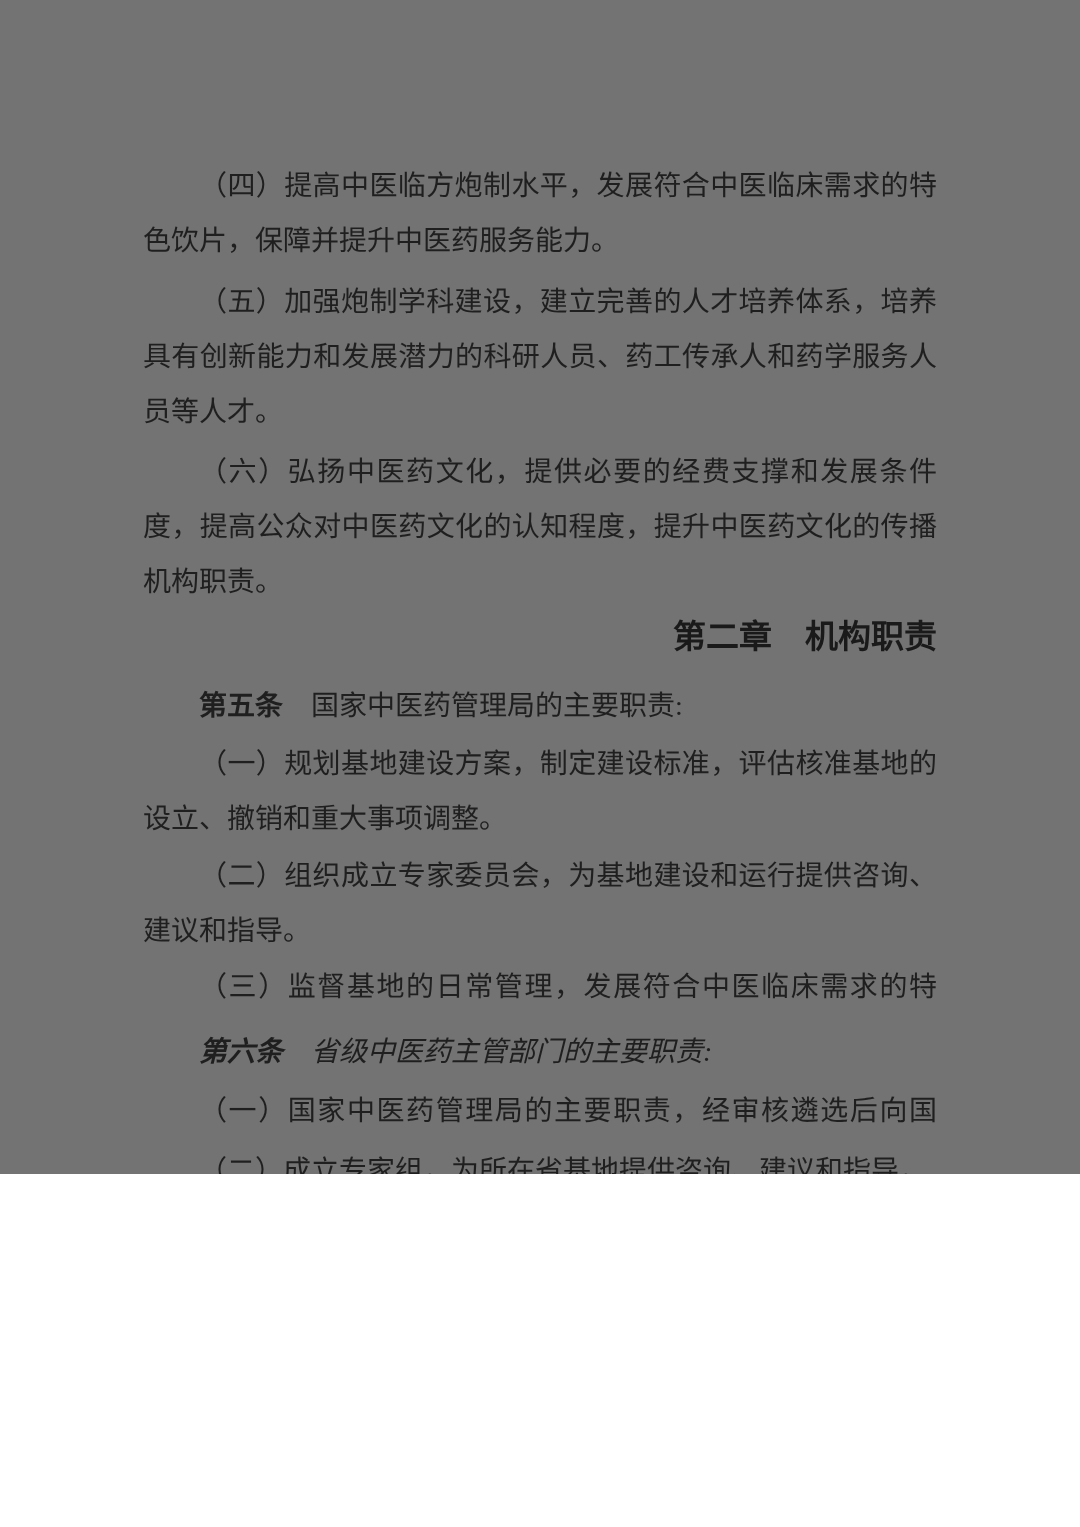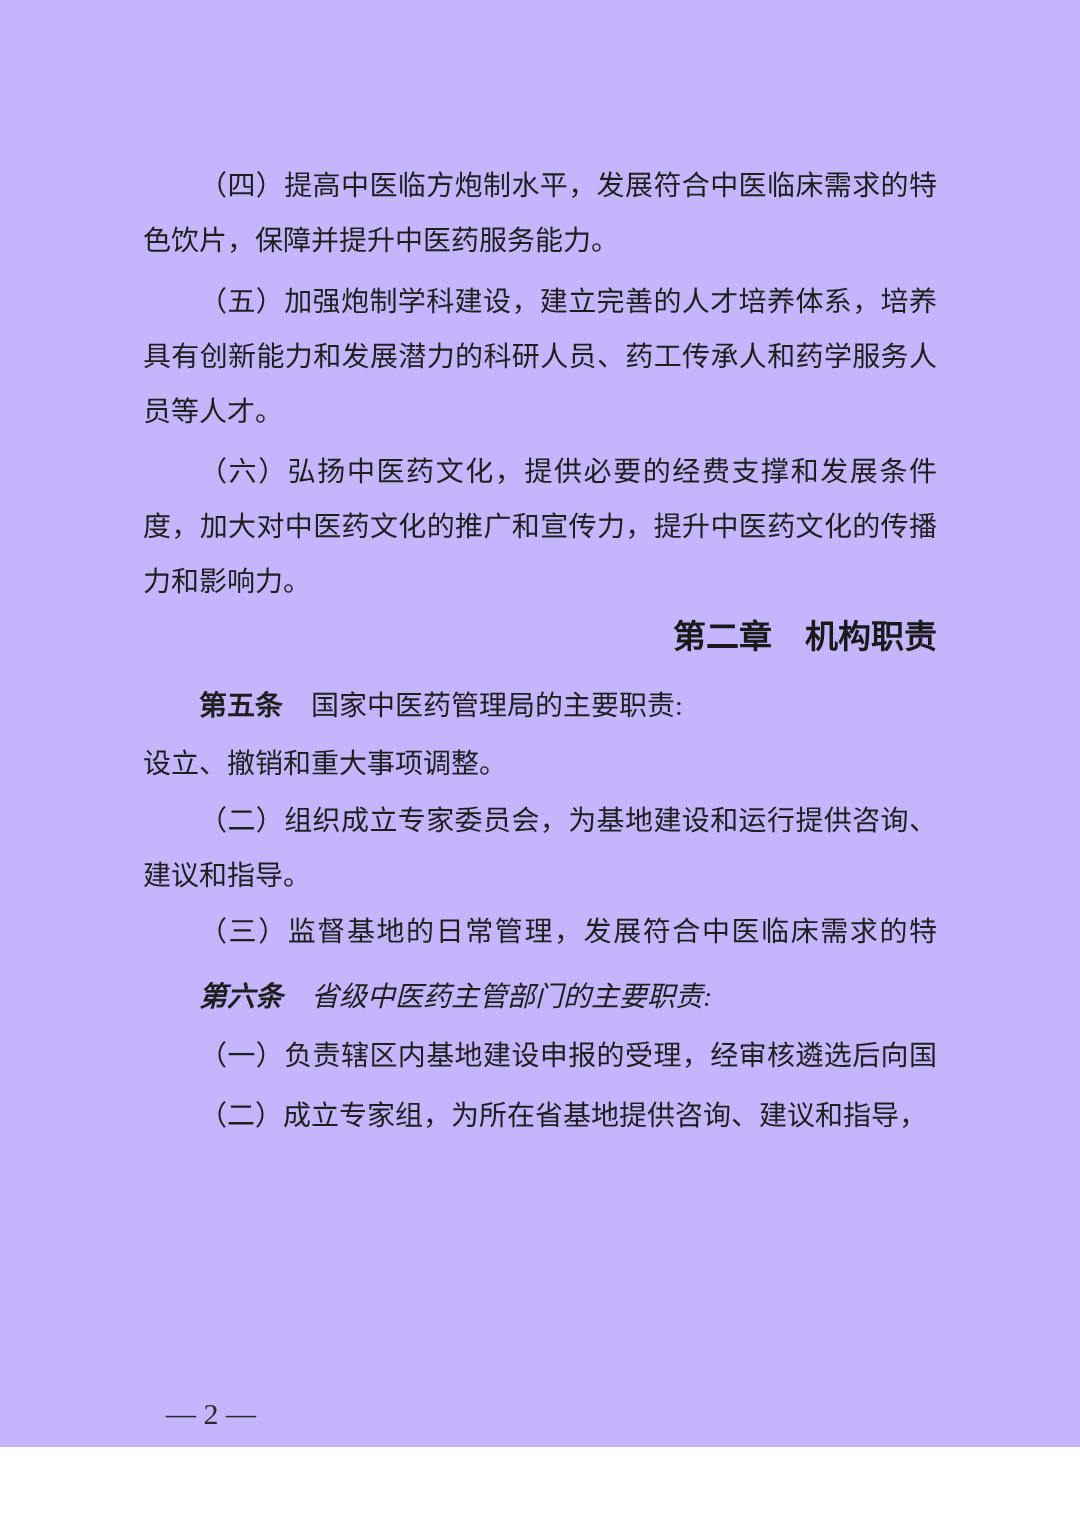--- a/index.html
+++ b/index.html
@@ -3,22 +3,22 @@
 <meta charset="utf-8">
 <style>
   html, body {
     margin: 0;
     padding: 0;
     background: #ffffff;
   }
   .page {
     position: relative;
     width: 1080px;
-    height: 1447px;
-    background: #c4b5fd;
+    height: 1174px;
+    background: #737373;
     color: #1f1f1f;
     font-family: "Liberation Serif", "DejaVu Serif", serif;
     overflow: hidden;
   }
   .content {
     position: absolute;
     left: 143px;
     top: 158px;
     width: 794px;
     font-size: 28px;
@@ -79,50 +79,51 @@
     </div>
 
     <div class="para" id="c5">
       <div class="line indent fill">（五）加强炮制学科建设，建立完善的人才培养体系，培养</div>
       <div class="line fill">具有创新能力和发展潜力的科研人员、药工传承人和药学服务人</div>
       <div class="line">员等人才。</div>
     </div>
 
     <div class="para" id="c6">
       <div class="line indent fill">（六）弘扬中医药文化，提供必要的经费支撑和发展条件</div>
-      <div class="line fill">度，加大对中医药文化的推广和宣传力，提升中医药文化的传播</div>
-      <div class="line">力和影响力。</div>
+      <div class="line fill">度，提高公众对中医药文化的认知程度，提升中医药文化的传播</div>
+      <div class="line">机构职责。</div>
     </div>
 
     <h1 class="chapter">第二章　机构职责</h1>
 
     <div class="para" id="a5">
       <div class="line indent"><span class="term">第五条</span><span>　国家中医药管理局的主要职责:</span></div>
     </div>
 
     <div class="para" id="a5i1">
+      <div class="line indent fill">（一）规划基地建设方案，制定建设标准，评估核准基地的</div>
       <div class="line">设立、撤销和重大事项调整。</div>
     </div>
 
     <div class="para" id="a5i2">
       <div class="line indent fill">（二）组织成立专家委员会，为基地建设和运行提供咨询、</div>
       <div class="line">建议和指导。</div>
     </div>
 
     <div class="para" id="a5i3">
       <div class="line indent fill">（三）监督基地的日常管理，发展符合中医临床需求的特</div>
     </div>
 
 
     <div class="para" id="a6">
       <div class="line indent"><span class="term">第六条</span><span>　省级中医药主管部门的主要职责:</span></div>
     </div>
 
     <div class="para" id="a6i1">
-      <div class="line indent fill">（一）负责辖区内基地建设申报的受理，经审核遴选后向国</div>
+      <div class="line indent fill">（一）国家中医药管理局的主要职责，经审核遴选后向国</div>
     </div>
 
     <div class="para" id="a6i2">
       <div class="line indent">（二）成立专家组，为所在省基地提供咨询、建议和指导，</div>
     </div>
 
   </div>
 
   <div class="footer">— 2 —</div>
 </div>

